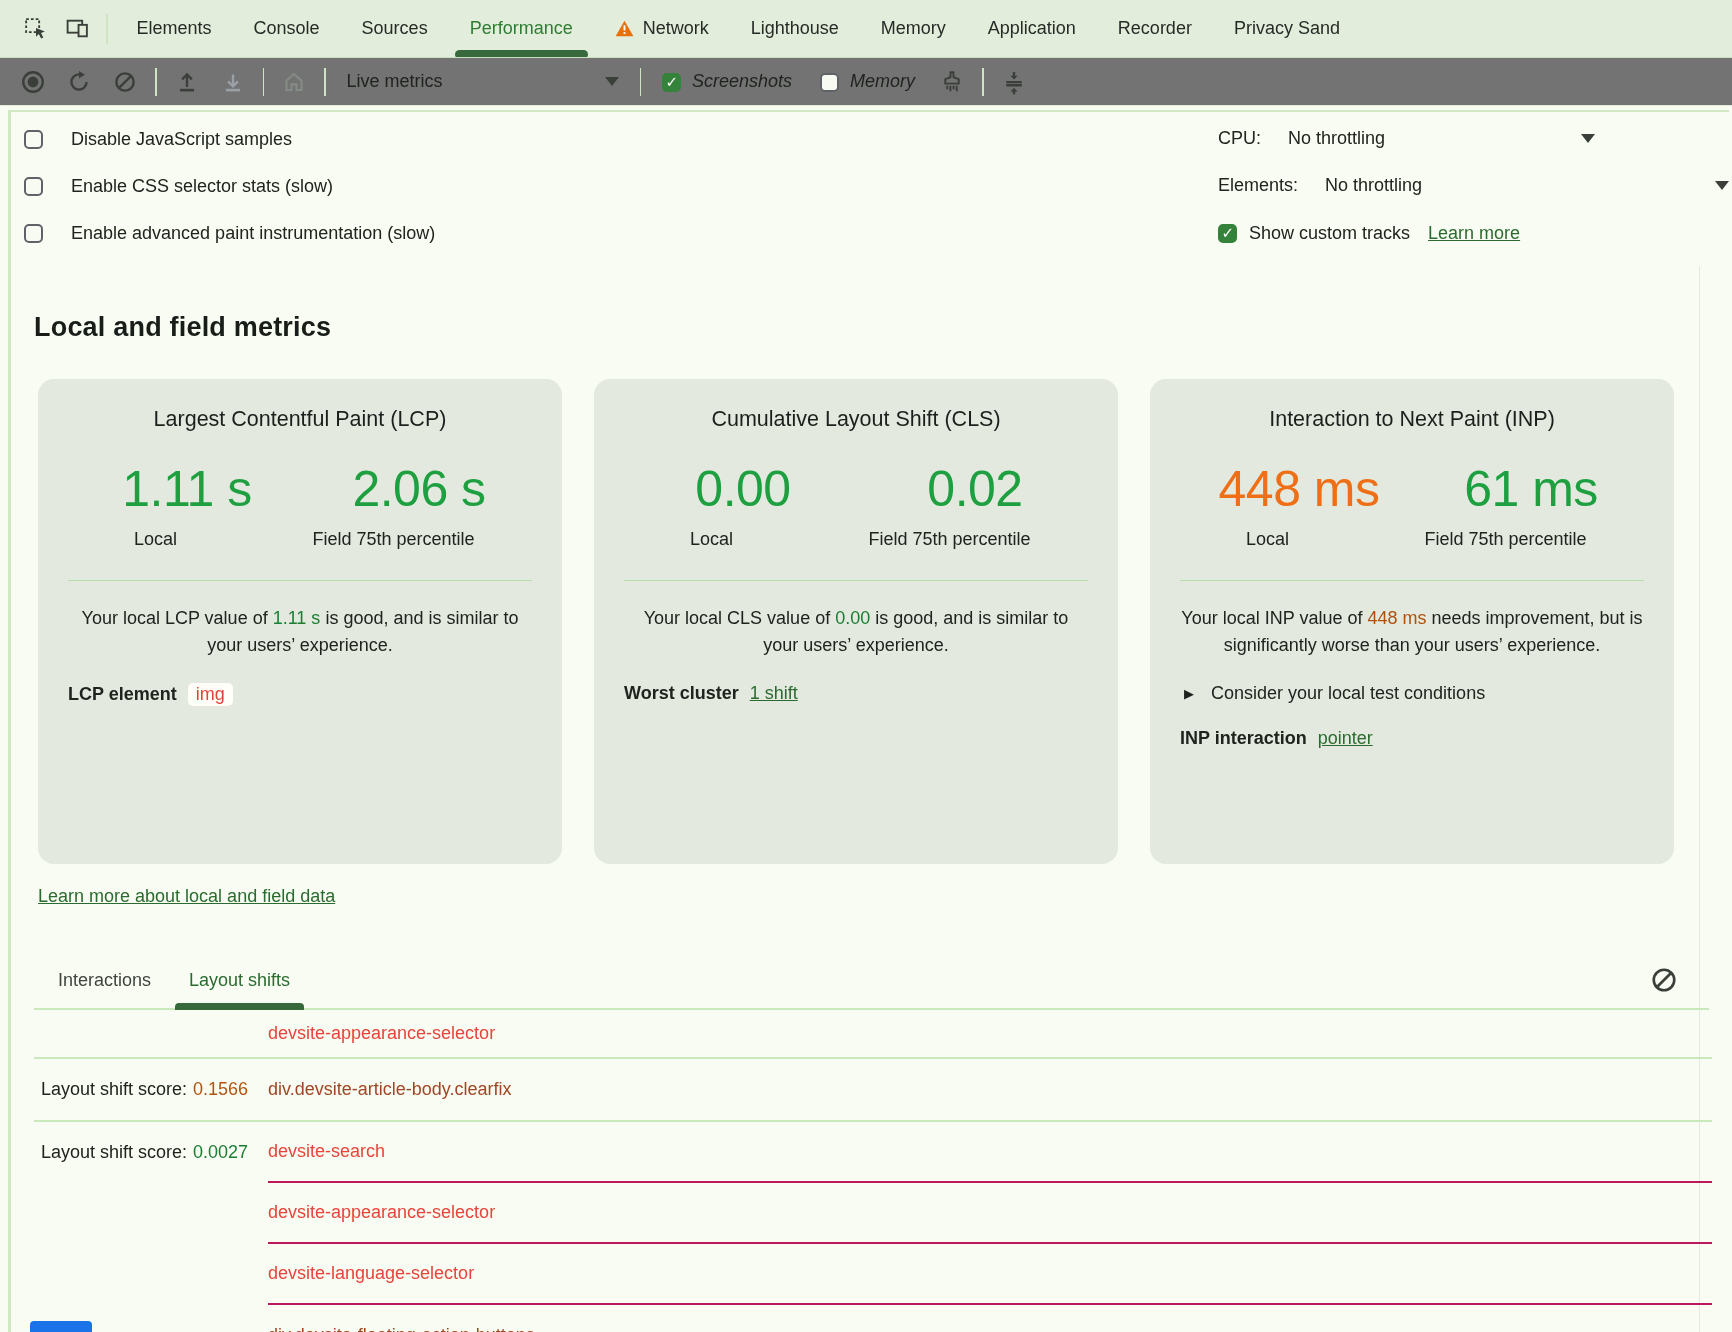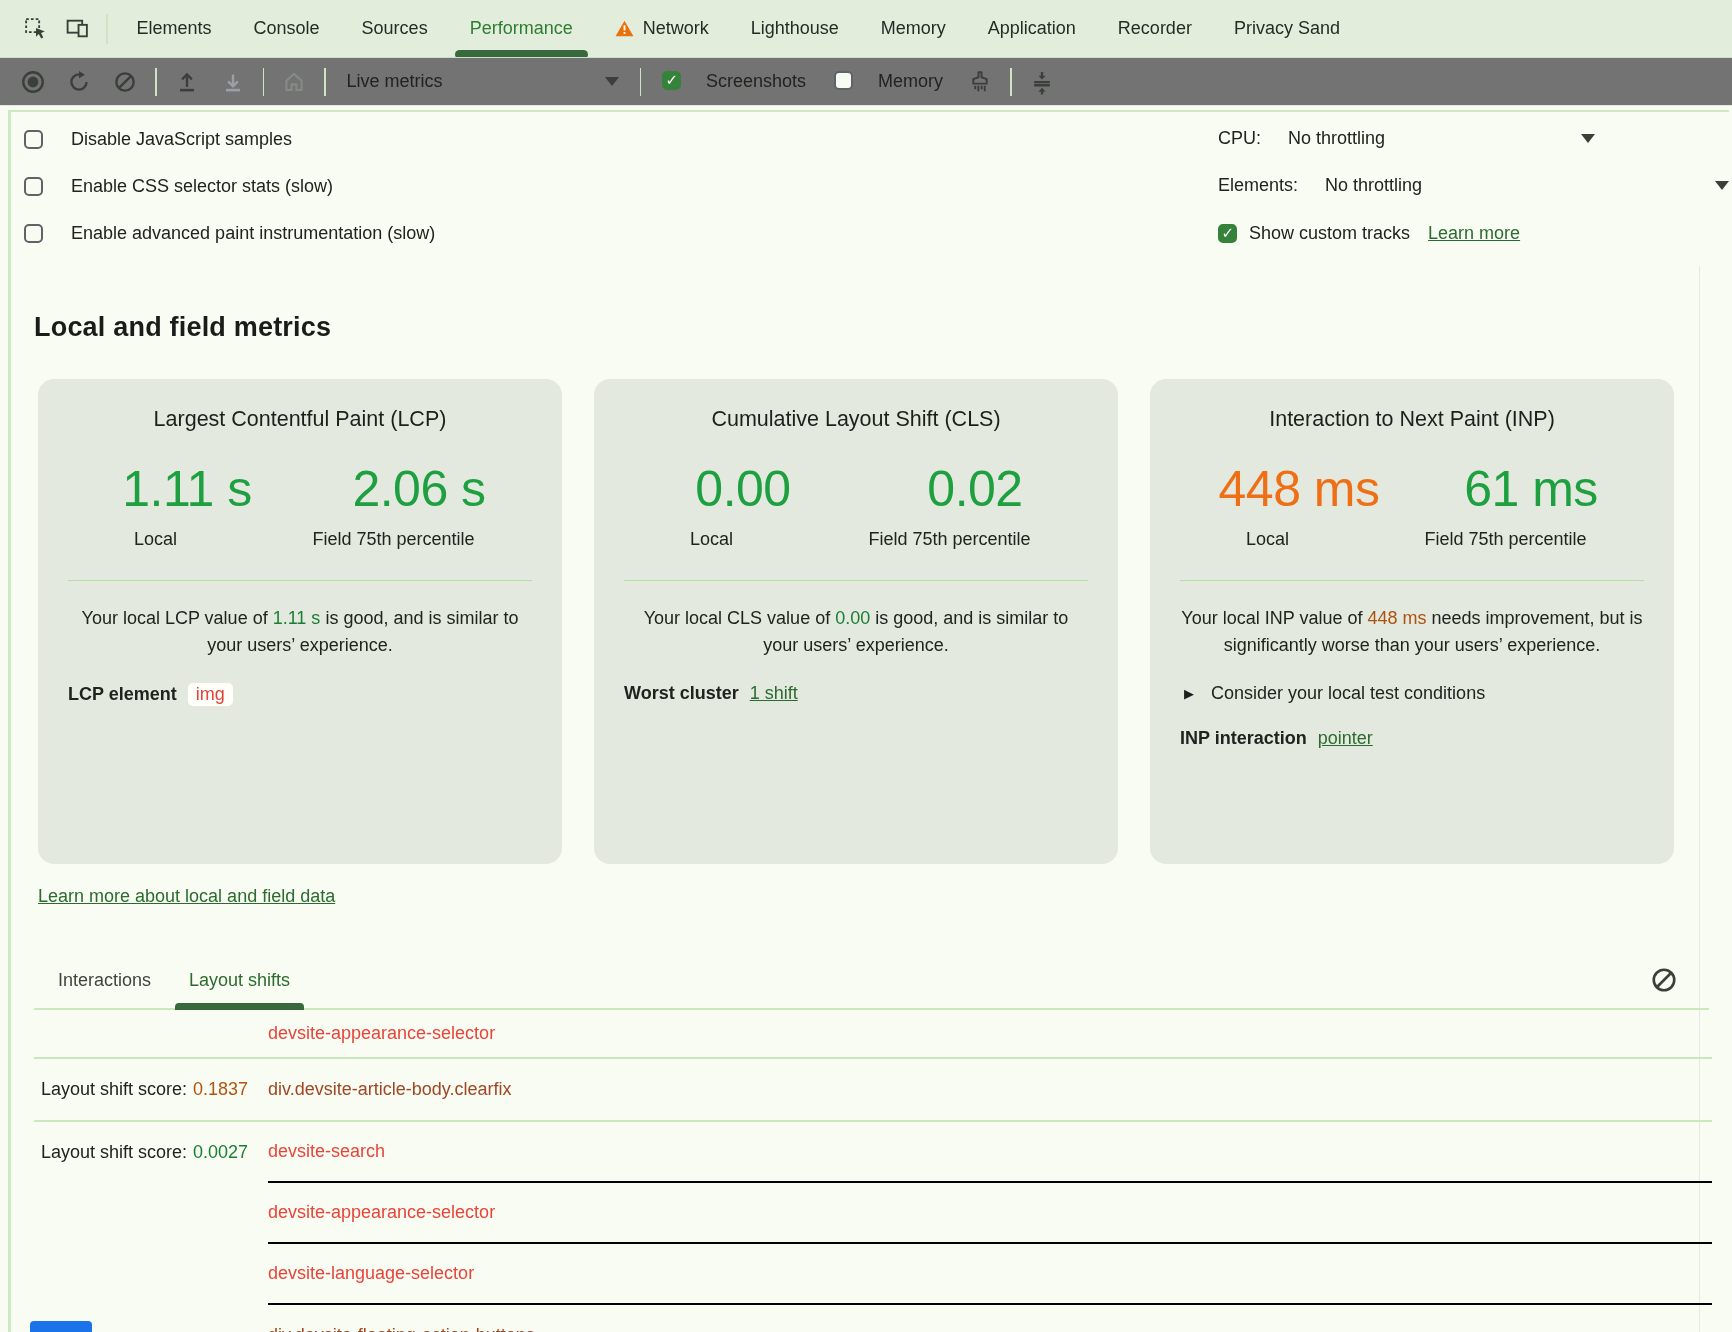--- a/index.html
+++ b/index.html
@@ -21,21 +21,21 @@
 
   
   .toolbar{height:47px;background:#737373;display:flex;align-items:center;
            padding:0 10px;border-bottom:1px solid #e2ebd9;}
   .icon-btn{width:46px;height:40px;display:flex;align-items:center;justify-content:center;flex:0 0 auto;}
   .tsep{width:1.5px;height:28px;background:#cfe4c4;margin:0 7px;flex:0 0 auto;}
   .lm-select{display:flex;align-items:center;justify-content:space-between;width:272px;
              padding:0 14px;font-size:18px;color:#20241f;flex:0 0 auto;}
   .arrow-down{width:0;height:0;border-left:7px solid transparent;border-right:7px solid transparent;
               border-top:9px solid #3a3f3a;}
-  .cbx-row{display:flex;align-items:flex-start;gap:25px;margin:0 14px;flex:0 0 auto;font-size:18px;}
+  .cbx-row{display:flex;align-items:flex-end;gap:11px;margin:0 14px;flex:0 0 auto;font-size:18px;font-style:italic;}
   .cbx{width:19px;height:19px;border:2px solid #5f6368;border-radius:5px;box-sizing:border-box;
        background:#f7fbf2;position:relative;flex:0 0 auto;}
   .cbx.checked{background:#35823a;border-color:#35823a;}
   .cbx.checked::after{content:"✓";position:absolute;left:1.5px;top:-2px;color:#fff;
                       font-size:15px;font-weight:700;}
 
   
   .panel{margin-left:8px;border-left:3px solid #cfe9c2;border-top:2px solid #cfe9c2;
          margin-top:4px;width:1721px;min-height:1269px;box-sizing:border-box;background:#f8fcf3;}
   .settings{position:relative;height:150px;padding-top:4px;}
@@ -83,21 +83,21 @@
   .htab-underline{position:absolute;left:0;right:0;bottom:-2px;height:7px;background:#38693c;
                   border-radius:4px 4px 0 0;}
   .hist-clear{position:absolute;right:28px;top:10px;width:34px;height:34px;display:flex;
               align-items:center;justify-content:center;}
   .shift-rows{overflow:hidden;margin-right:-13px;}
   .shift-row{display:flex;align-items:stretch;height:61px;margin-left:-8px;padding-left:15px;font-size:18px;}
   .shift-row.first{height:47px;}
   .shift-row.div-full{border-bottom:2px solid #c9e8bb;}
   .shift-score{width:227px;flex:0 0 auto;display:flex;align-items:center;gap:6px;}
   .shift-node{flex:1;display:flex;align-items:center;}
-  .shift-node.div-partial{border-bottom:2px solid #000000;}
+  .shift-node.div-partial{border-bottom:2px solid #be185d;}
   .score-orange{color:#b05410;}
   .score-green{color:#1b7e33;}
   .node-bright{color:#e8443a;cursor:pointer;}
   .node-dark{color:#9f4724;cursor:pointer;}
 
   .blue-thumb{position:absolute;left:30px;bottom:0;width:62px;height:11px;background:#1a73e8;
               border-radius:4px 4px 0 0;}
   svg{display:block;}
 </style>
 </head>
@@ -357,21 +357,21 @@
       <div class="shift-rows" id="shift-rows">
           <div class="shift-row div-full first">
             <div class="shift-score"></div>
             <div class="shift-node">
               <span class="node-bright">devsite-appearance-selector</span>
             </div>
           </div>
           <div class="shift-row div-full">
             <div class="shift-score">
               <span>Layout shift score: </span>
-              <span class="score-orange">0.1837</span>
+              <span class="score-orange">0.1566</span>
             </div>
             <div class="shift-node">
               <span class="node-dark">div.devsite-article-body.clearfix</span>
             </div>
           </div>
           <div class="shift-row">
             <div class="shift-score">
               <span>Layout shift score: </span>
               <span class="score-green">0.0027</span>
             </div>

